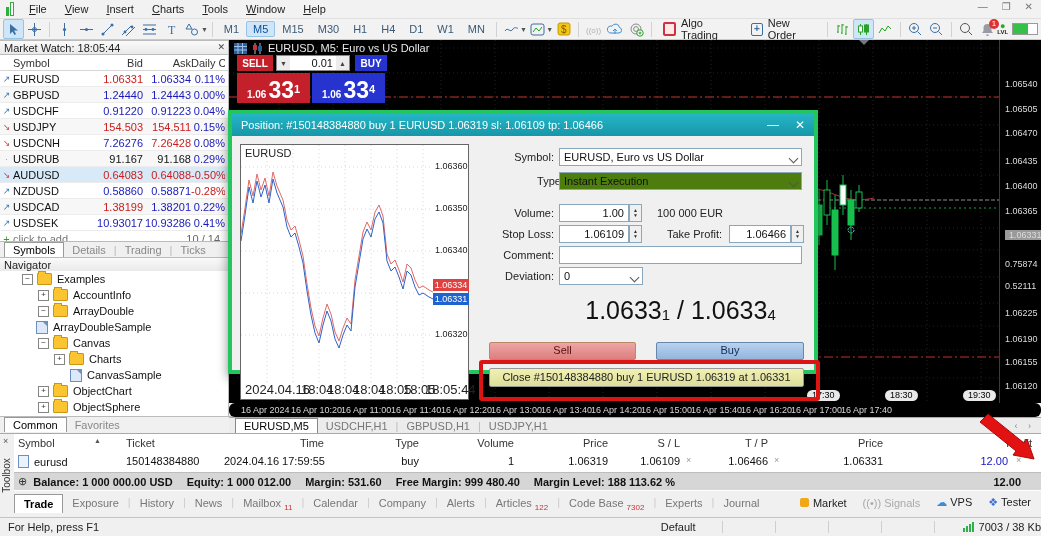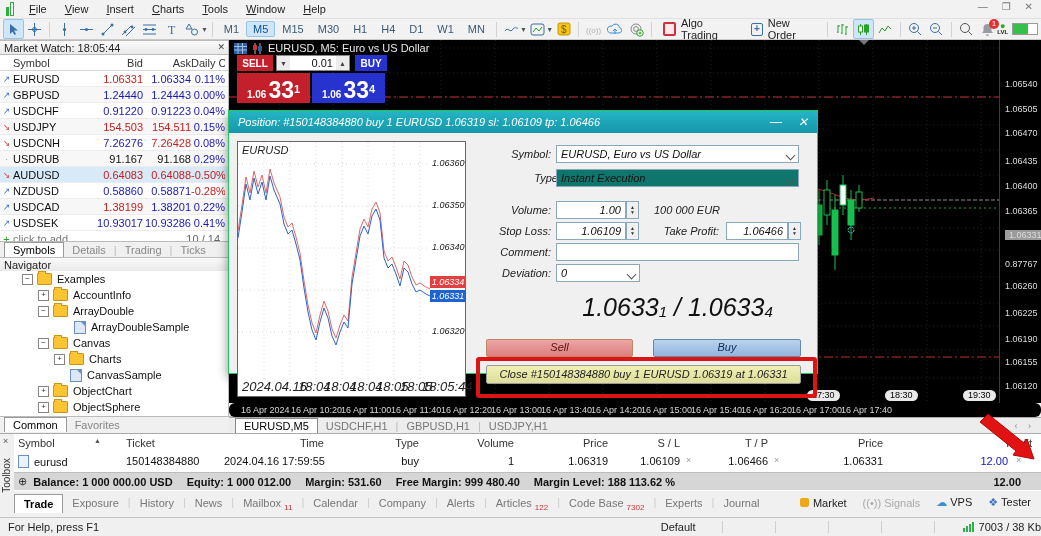--- a/index.html
+++ b/index.html
@@ -91,35 +91,35 @@
   .oc-vol .val{flex:1;text-align:right;padding-right:3px;line-height:14px;}
   .oc-row2{display:flex;margin-top:2px;}
   .oc-pr{width:73px;height:30px;color:#fff;display:flex;align-items:flex-end;justify-content:center;padding-bottom:2px;box-sizing:border-box;}
   .oc-pr.sellp{background:#c3202b;}
   .oc-pr.buyp{background:#2733cf;margin-left:2px;}
   .oc-pr .sm{font-size:10px;font-weight:bold;line-height:13px;margin-right:2px;}
   .oc-pr .bg{font-size:23px;font-weight:bold;line-height:21px;}
   .oc-pr .sup{font-size:11px;font-weight:bold;line-height:24px;vertical-align:top;}
   
   .dialog{position:absolute;left:228px;top:110px;width:590px;height:264px;background:#f0f0f0;
-          border:1px solid #22c55e;box-shadow:0 4px 10px rgba(0,0,0,.45);z-index:5;box-sizing:border-box;font-style:italic;}
+          border:4px solid #22c55e;box-shadow:0 4px 10px rgba(0,0,0,.45);z-index:5;box-sizing:border-box;}
   .dlg-title{height:22px;background:linear-gradient(#25b5c6,#1697a9);color:#fff;display:flex;align-items:center;
              padding:0 9px;box-sizing:border-box;}
   .dlg-title .t{flex:1;}
   .dlg-ctl{margin-left:16px;font-size:12px;}
   .dlg-body{position:relative;height:268px;}
   .mini{position:absolute;left:8px;top:8px;width:229px;height:256px;background:#fff;border:1px solid #666;box-sizing:border-box;}
   .mini .sym{position:absolute;left:4px;top:2px;color:#222;}
   .mini .ylab{position:absolute;left:194px;font-size:9px;color:#222;}
   .mini .tag{position:absolute;left:192px;width:36px;font-size:9px;color:#fff;text-align:center;line-height:12px;}
   .mini .xlab{position:absolute;bottom:2px;font-size:13px;color:#222;white-space:nowrap;}
   .flabel{position:absolute;text-align:right;color:#222;line-height:18px;}
   .finput{position:absolute;height:18px;border:1px solid #8aa8bd;background:#fff;box-sizing:border-box;
           line-height:16px;padding:0 4px;}
-  .finput.gray{background:#0f766e;}
+  .finput.gray{background:#4d7c0f;}
   .chev{position:absolute;right:4px;top:6px;width:6px;height:6px;border-right:1px solid #555;border-bottom:1px solid #555;transform:rotate(45deg);}
   .spin{position:absolute;width:13px;height:18px;border:1px solid #8aa8bd;background:#f0f0f0;box-sizing:border-box;
         display:flex;flex-direction:column;align-items:center;justify-content:center;font-size:5px;color:#333;line-height:5px;}
   .quote{position:absolute;left:327px;top:160px;width:243px;text-align:center;font-size:25px;color:#111;}
   .quote .sm{font-size:15px;position:relative;top:1px;}
   .btn-sell{position:absolute;left:257px;top:206px;width:145px;height:16px;background:linear-gradient(#eda5a5,#dd7f7f);
             border:1px solid #b86;border-radius:2px;text-align:center;line-height:15px;color:#5a1010;}
   .btn-buy{position:absolute;left:424px;top:206px;width:146px;height:16px;background:linear-gradient(#b9d2ee,#93b6dd);
            border:1px solid #68a;border-radius:2px;text-align:center;line-height:15px;color:#102a5a;}
   .btn-close{position:absolute;left:257px;top:232px;width:313px;height:17px;background:linear-gradient(#f0f0b4,#dede9a);
@@ -463,21 +463,21 @@
     <div class="trow" style="padding-left:38px;">
       <span class="expbox">+</span>
       <span class="folder"></span>
       <span>AccountInfo</span>
     </div>
     <div class="trow" style="padding-left:38px;">
       <span class="expbox">−</span>
       <span class="folder"></span>
       <span>ArrayDouble</span>
     </div>
-    <div class="trow" style="padding-left:74px;">
+    <div class="trow" style="padding-left:36px;">
       <span class="script-ic"></span>
       <span>ArrayDoubleSample</span>
     </div>
     <div class="trow" style="padding-left:38px;">
       <span class="expbox">−</span>
       <span class="folder"></span>
       <span>Canvas</span>
     </div>
     <div class="trow" style="padding-left:54px;">
       <span class="expbox">+</span>
@@ -563,22 +563,22 @@
         </span>
       </div>
     </div>
     <div class="pscale">
       <span style="top:3px">1.06540</span>
       <span style="top:28px">1.06505</span>
       <span style="top:52px">1.06470</span>
       <span style="top:80px">1.06435</span>
       <span style="top:105px">1.06400</span>
       <span style="top:130px">1.06365</span>
-      <span style="top:183px">0.87767</span>
-      <span style="top:205px">1.06260</span>
+      <span style="top:183px">0.75874</span>
+      <span style="top:205px">0.52111</span>
       <span style="top:232px">1.06225</span>
       <span style="top:258px">1.06190</span>
       <span style="top:281px">1.06155</span>
       <span style="top:305px">1.06120</span>
       <span style="top:333px">1.06085</span>
       <span class="ptag" style="top:154px">1.06331</span>
     </div>
     <span class="tmark" style="left:578px;top:350px;">17:30</span>
     <span class="tmark" style="left:656px;top:350px;">18:30</span>
     <span class="tmark" style="left:734px;top:350px;">19:30</span>

